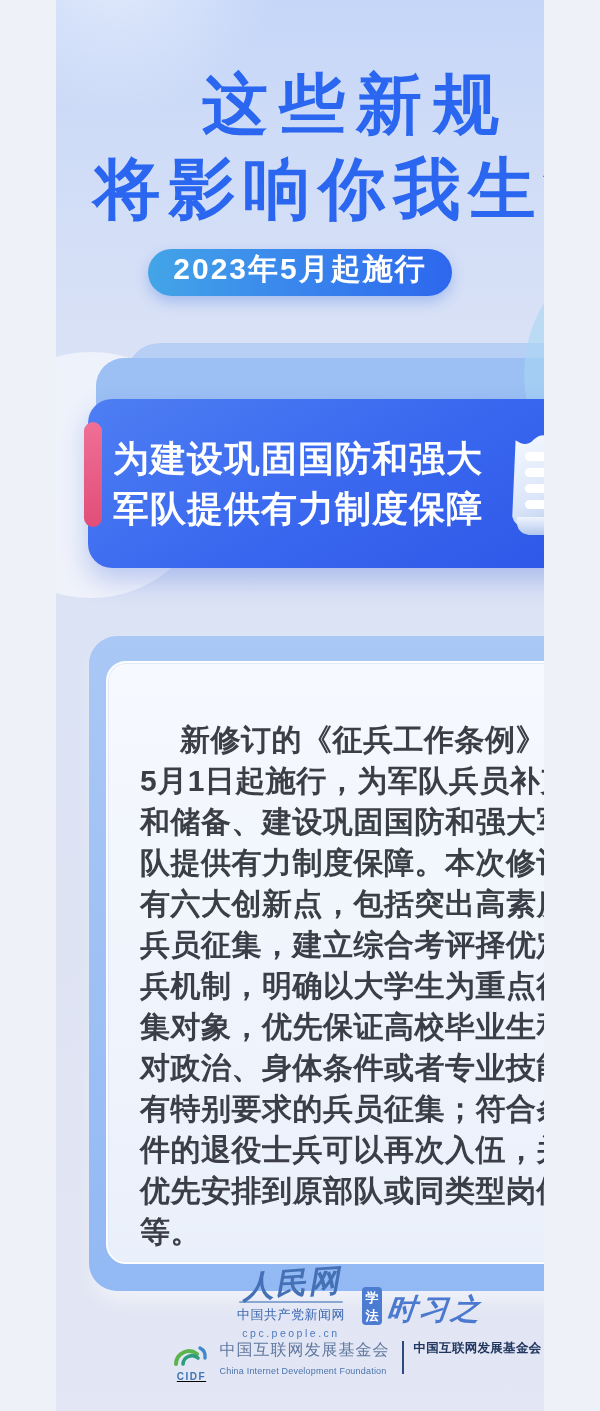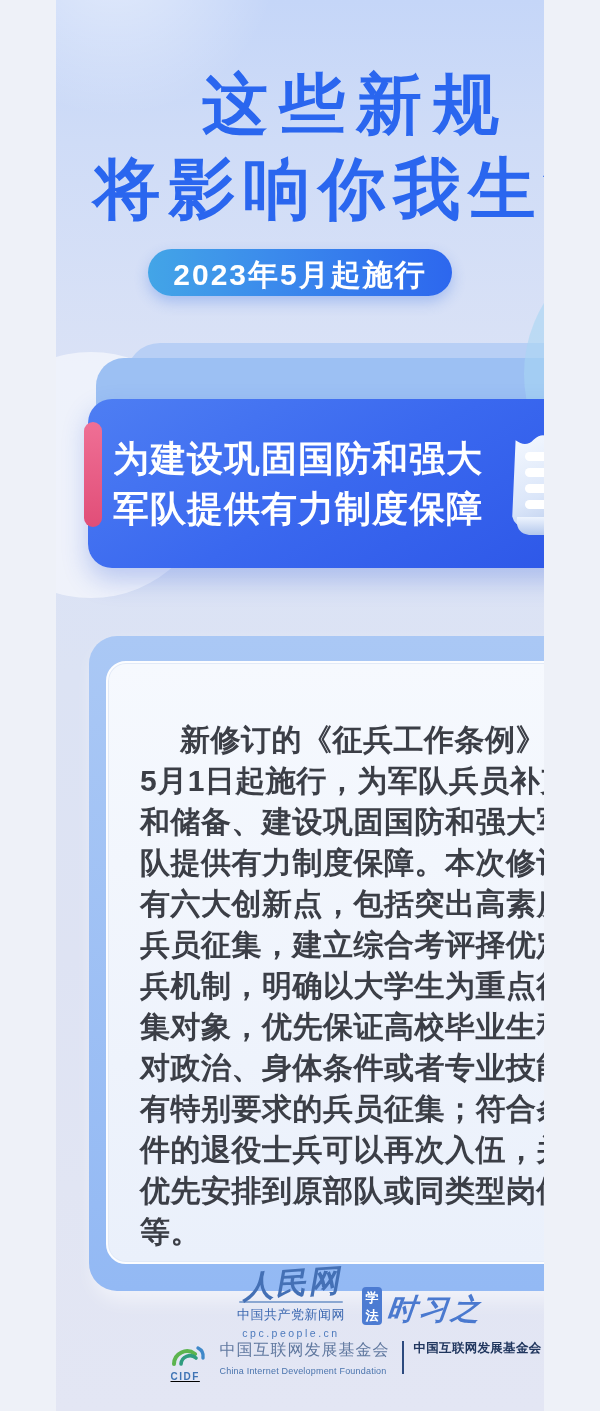--- a/index.html
+++ b/index.html
@@ -22,21 +22,21 @@
 
   .main-title{position:absolute;left:0;top:62px;width:600px;text-align:center;z-index:6;
     color:#2a66ef;font-weight:900;}
   .main-title .l1{font-size:66px;line-height:84px;letter-spacing:11px;}
   .main-title .l2{font-size:67px;line-height:86px;letter-spacing:8px;}
 
   .date-badge{position:absolute;left:50%;top:249px;transform:translateX(-50%);z-index:6;
     width:304px;height:47px;border-radius:24px;
     background:linear-gradient(90deg,#43a5e7 0%,#3b8bec 40%,#2d67ee 100%);
     color:#fff;font-size:30px;font-weight:800;letter-spacing:2px;
-    display:flex;align-items:flex-end;justify-content:center;
+    display:flex;align-items:flex-start;justify-content:center;
     box-shadow:0 6px 14px rgba(52,110,230,.30);}
 
   .blue-card{position:absolute;left:32px;top:399px;width:533px;height:169px;border-radius:24px;z-index:7;
     background:linear-gradient(150deg,#4e7ef3 0%,#3a68ef 48%,#2c55e7 100%);
     box-shadow:0 12px 26px rgba(47,90,214,.28);
     display:flex;flex-direction:column;justify-content:center;padding-left:25px;}
   .pink-tab{position:absolute;left:-4px;top:23px;width:18px;height:105px;border-radius:9px;
     background:linear-gradient(180deg,#ef6f95 0%,#e14e78 100%);}
   .blue-card-title{color:#ffffff;font-size:36px;font-weight:900;line-height:50px;letter-spacing:1px;position:relative;z-index:2;}
   .doc-icon{position:absolute;right:12px;top:50%;transform:translateY(-50%);width:110px;height:118px;}
@@ -56,21 +56,21 @@
     font-size:31px;line-height:34px;letter-spacing:2px;transform:rotate(-4deg);display:inline-block;}
   .people-rule{height:2px;background:#8aa7d2;margin:1px 2px 3px 2px;border-radius:1px;}
   .people-sub{font-size:13px;font-weight:normal;color:#3c68b0;letter-spacing:.5px;}
   .people-url{font-size:10.5px;font-weight:normal;color:#4d7abc;letter-spacing:2.5px;margin-top:3px;}
   .xuefa-badge{position:absolute;left:306px;top:1287px;width:20px;height:38px;border-radius:4px;
     background:#4c7bd2;color:#fff;font-size:13px;font-weight:bold;line-height:18px;text-align:center;padding-top:2px;}
   .shixizhi{position:absolute;left:331px;top:1290px;font-size:29px;font-weight:900;font-style:italic;
     color:#4a79cf;transform:skewX(-6deg);letter-spacing:3px;}
 
   .cidf-row{position:absolute;left:0;top:1340px;width:600px;display:flex;justify-content:center;align-items:flex-start;}
-  .cidf-logo-stack{width:42px;text-align:left;margin-top:2px;text-decoration:underline;}
+  .cidf-logo-stack{width:42px;text-align:center;margin-top:2px;text-decoration:underline;}
   .cidf-abbr{font-size:10px;font-weight:bold;color:#3f74b5;letter-spacing:1.5px;margin-top:1px;}
   .cidf-names{margin-left:7px;}
   .cidf-cn{font-size:16px;color:#60789f;letter-spacing:1px;font-weight:500;line-height:19px;}
   .cidf-en{font-size:9px;color:#4a74ad;margin-top:7px;letter-spacing:.2px;}
   .cidf-divider{width:2px;height:33px;background:#2c4a7e;margin:1px 10px 0 12px;}
   .support{margin-top:0;}
   .support div{font-size:12.5px;font-weight:800;color:#20365e;line-height:17px;letter-spacing:.3px;}
 </style>
 </head>
 <body>

